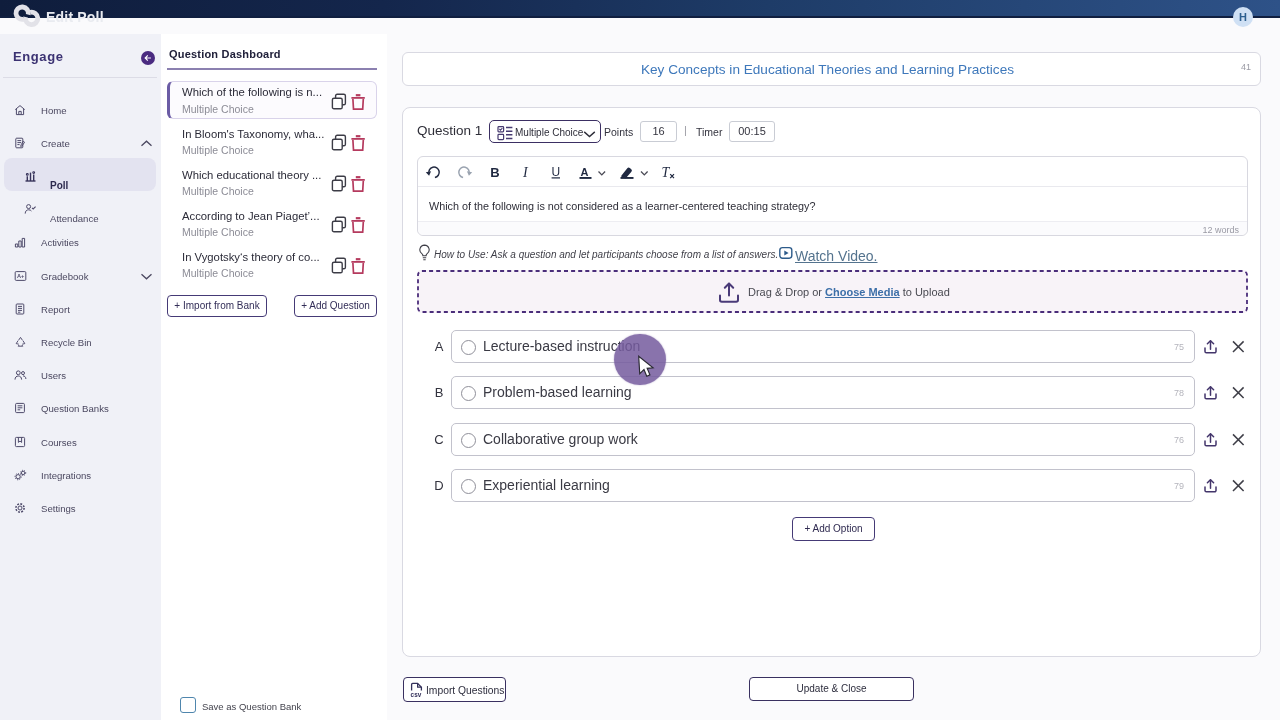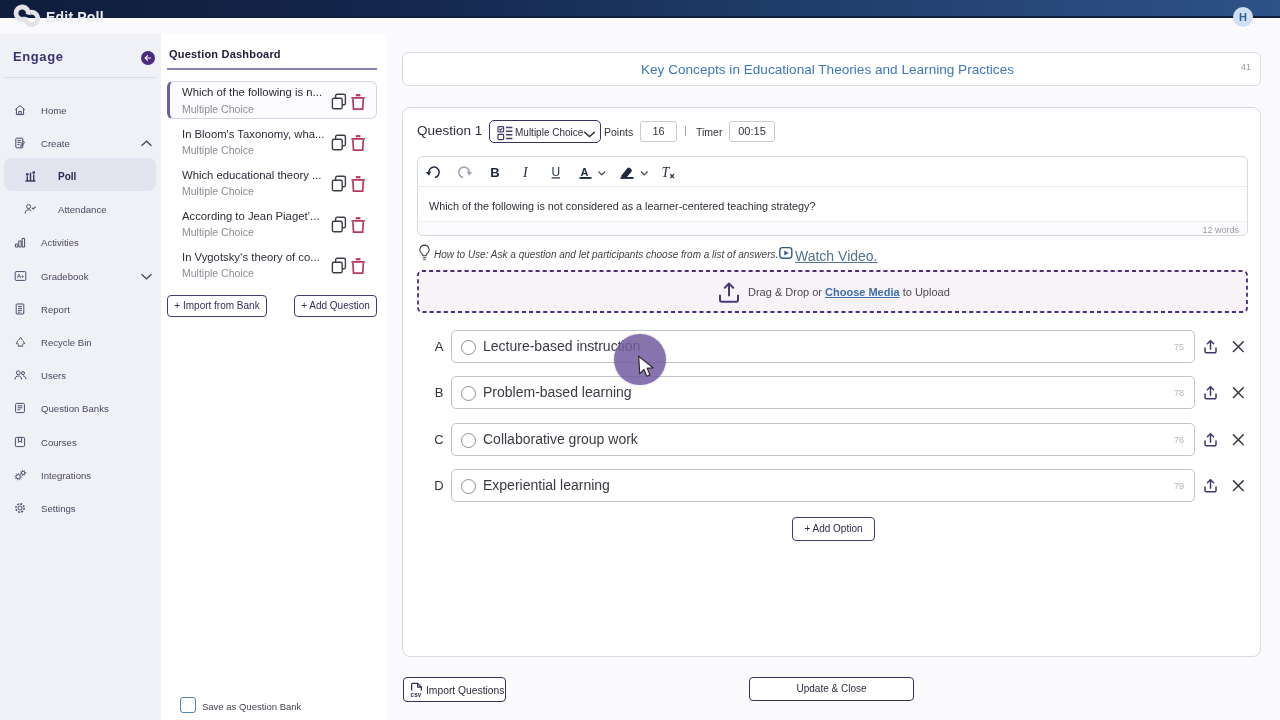--- a/index.html
+++ b/index.html
@@ -18,21 +18,21 @@
 
 
 #sidebar { position:absolute; left:0; top:34px; width:161px; height:686px; background:#f0f1f7; }
 #engage { position:absolute; left:13px; top:15px; font-size:13px; font-weight:bold; color:#3b3272; letter-spacing:0.6px; }
 #collapse { position:absolute; left:141px; top:17px; width:14px; height:14px; }
 #sdivider { position:absolute; left:3px; top:43px; width:154px; height:1px; background:#dcdce6; }
 .mrow { position:absolute; left:0; width:161px; height:24px; }
 .mrow .ic { position:absolute; left:14px; top:6px; }
 .mrow .ic2 { position:absolute; left:24px; top:6px; }
 .mrow .lbl { position:absolute; left:41px; top:7px; font-size:9.6px; color:#4b4860; white-space:nowrap; }
-.mrow .lbl2 { position:absolute; left:50px; top:7px; font-size:9.6px; color:#4b4860; white-space:nowrap;margin-left:8px; }
+.mrow .lbl2 { position:absolute; left:50px; top:16px; font-size:9.6px; color:#4b4860; white-space:nowrap; }
 .mrow .chev { position:absolute; left:140px; top:9px; }
 #pill { position:absolute; left:4px; top:124px; width:152px; height:33px; background:#e3e3f0; border-radius:8px; }
 
 
 #dash { position:absolute; left:161px; top:34px; width:226px; height:686px; background:#ffffff; }
 #dash h2 { position:absolute; left:8px; top:14px; font-size:11px; font-weight:bold; color:#20203a; letter-spacing:0.2px; }
 #ddivider { position:absolute; left:6px; top:34px; width:210px; height:2px; background:#8b80b0; }
 .qitem { position:absolute; left:6px; width:210px; height:41px; }
 .qtitle { position:absolute; left:15px; top:9px; font-size:11.3px; color:#2b2b38; white-space:nowrap;text-align:center; }
 .qmc { position:absolute; left:15px; top:25px; font-size:10.5px; color:#8c8c96; }

